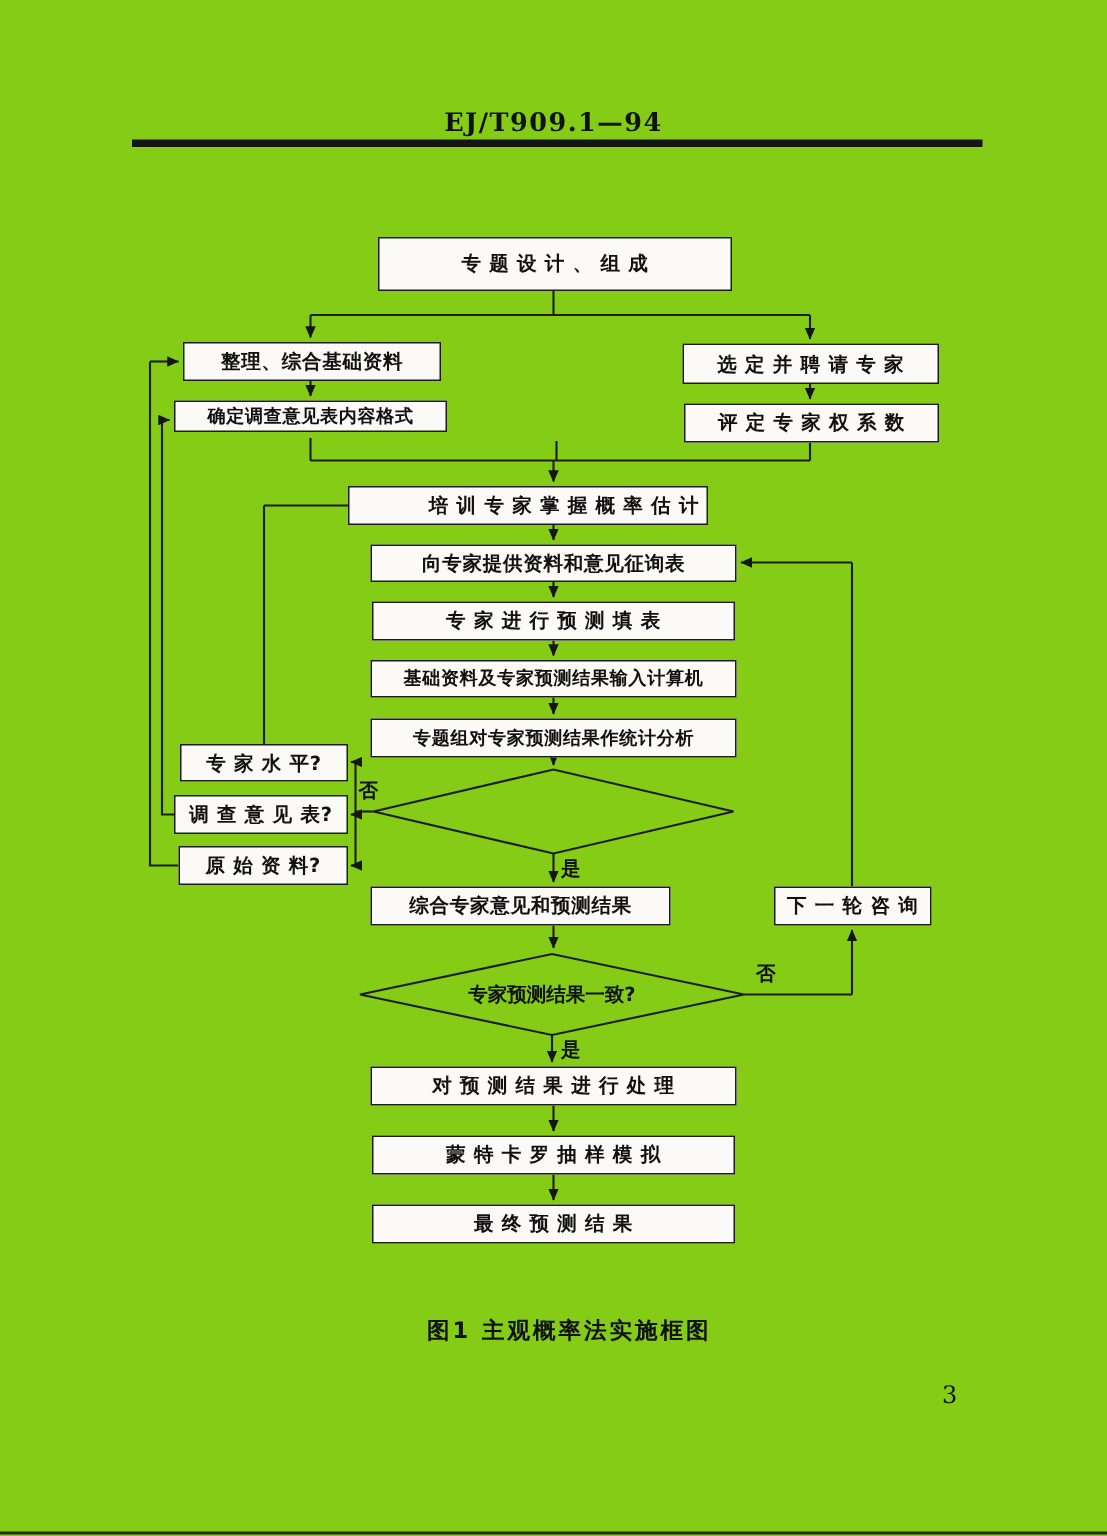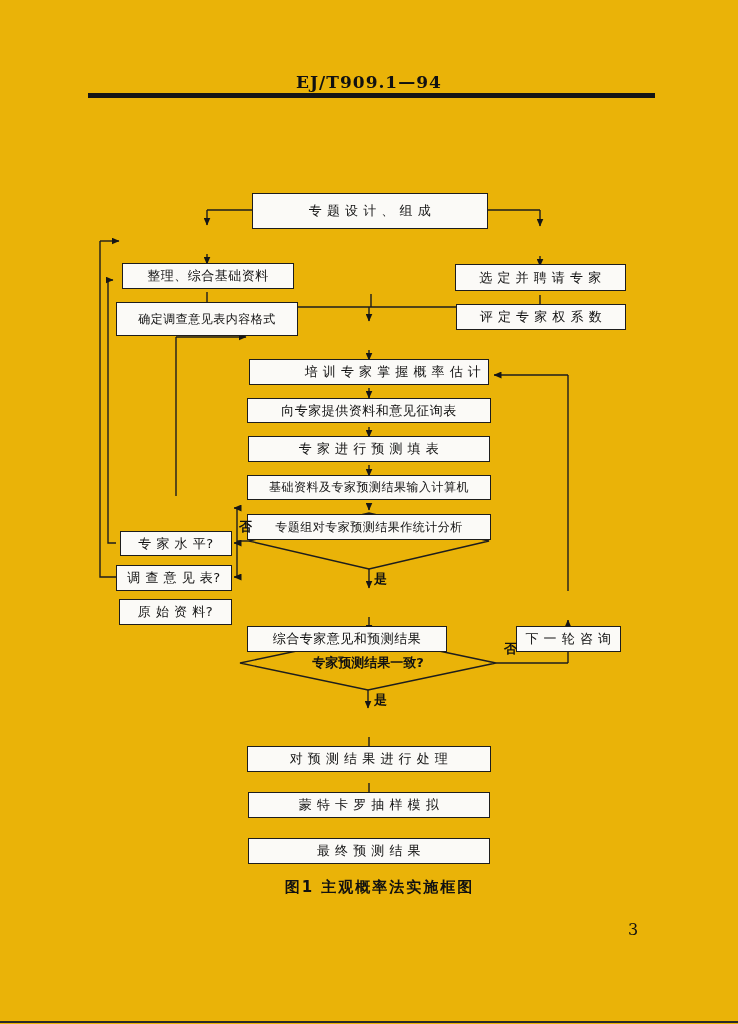--- a/index.html
+++ b/index.html
@@ -1,37 +1,37 @@
 <!DOCTYPE html>
 <html><head>
 <meta charset="utf-8">
 <style>
   * { margin:0; padding:0; box-sizing:border-box; }
   html,body { background:#e8e8e4; }
   body { font-family:"DejaVu Sans", sans-serif; }
   .page {
     position:relative; width:738px; height:1024px; margin:0 auto;
-    background:#eab308; overflow:hidden; color:#161616;
+    background:#84cc16; overflow:hidden; color:#161616;
   }
   .header-code {
     position:absolute; top:72px; left:0; width:100%;
     text-align:center; font-family:"DejaVu Serif", serif;
     font-weight:bold; font-size:17px; letter-spacing:1px; color:#111;
   }
   .header-rule {
     position:absolute; left:88px; top:93px; width:567px; height:5px;
     background:#151515;
   }
   .flow-svg { position:absolute; left:0; top:0; width:738px; height:1024px; z-index:1; }
   .node {
     position:absolute; z-index:2;
     border:1.5px solid #1d1d1d; background:#fbfaf7;
     display:flex; align-items:center; justify-content:center;
-    font-size:13px; font-weight:400; color:#111;
-    text-align:center; white-space:nowrap; letter-spacing:0.5px;margin-top:35px;
+    font-size:13px; font-weight:700; color:#111;
+    text-align:center; white-space:nowrap; letter-spacing:0.5px;
   }
   .dtext {
     position:absolute; z-index:2; background:transparent;
     display:flex; align-items:center; justify-content:center;
     font-size:13px; font-weight:600; color:#111; white-space:nowrap;
   }
   .branch {
     position:absolute; z-index:3; font-size:13px; font-weight:700; color:#111;
   }
   .caption {
@@ -42,24 +42,24 @@
     position:absolute; left:628px; top:920px; font-family:"DejaVu Serif", serif;
     font-size:16px; color:#111;
   }
   .bottom-scan-edge {
     position:absolute; left:0; top:1021px; width:738px; height:2px; background:#2a2a28;
   }
   
   .n-design   { left:252px; top:158px; width:236px; height:36px; }
   .n-organize { left:122px; top:228px; width:172px; height:26px; }
   .n-select   { left:455px; top:229px; width:171px; height:27px; }
-  .n-format   { left:116px; top:267px; width:182px; height:34px; font-size:12px; }
+  .n-format   { left:116px; top:267px; width:182px; height:21px; font-size:12px; }
   .n-unit     { left:301px; top:269px; width:140px; height:25px; font-size:12px; }
   .n-weight   { left:456px; top:269px; width:170px; height:26px; }
-  .n-train    { left:249px; top:324px; width:240px; height:26px;padding-left:48px; }
+  .n-train    { left:232px; top:324px; width:240px; height:26px;padding-left:48px; }
   .n-provide  { left:247px; top:363px; width:244px; height:25px; }
   .n-predict  { left:248px; top:401px; width:242px; height:26px; }
   .n-input    { left:247px; top:440px; width:244px; height:25px; font-size:12px; }
   .n-stats    { left:247px; top:479px; width:244px; height:26px; font-size:12px; }
   .n-level    { left:120px; top:496px; width:112px; height:25px; }
   .n-survey   { left:116px; top:530px; width:116px; height:26px; }
   .n-original { left:119px; top:564px; width:113px; height:26px; }
   .n-synth    { left:247px; top:591px; width:200px; height:26px; }
   .n-next     { left:516px; top:591px; width:105px; height:26px; }
   .n-process  { left:247px; top:711px; width:244px; height:26px; }

